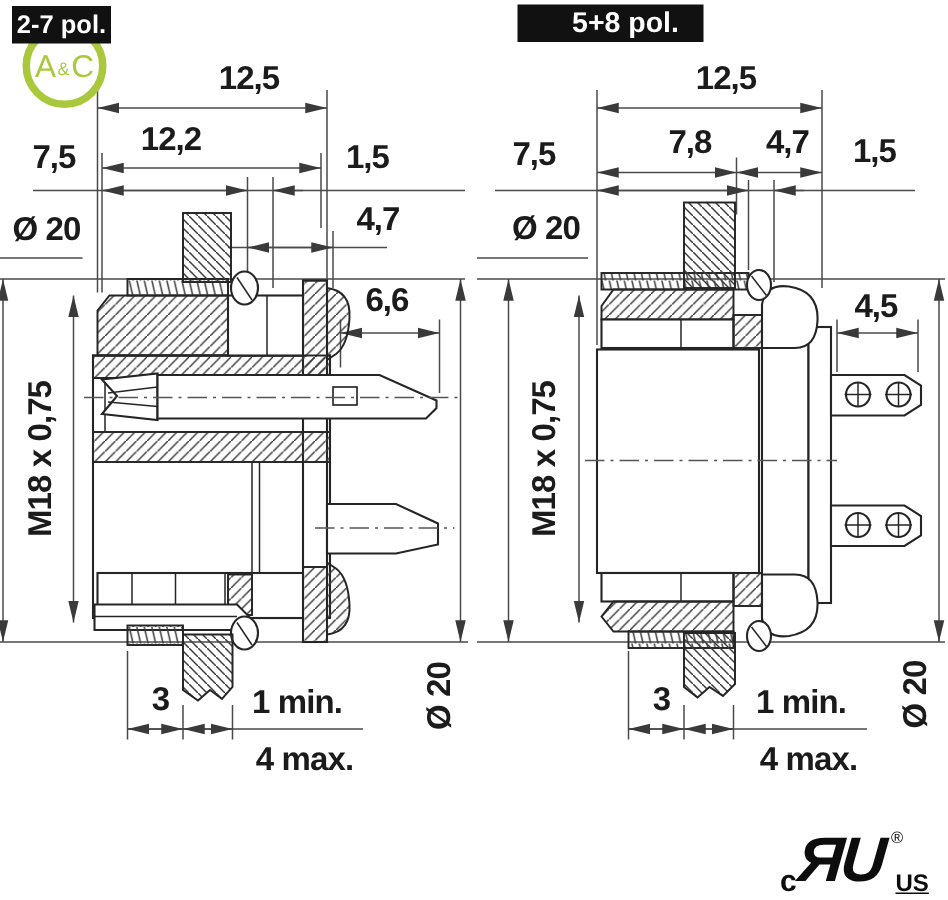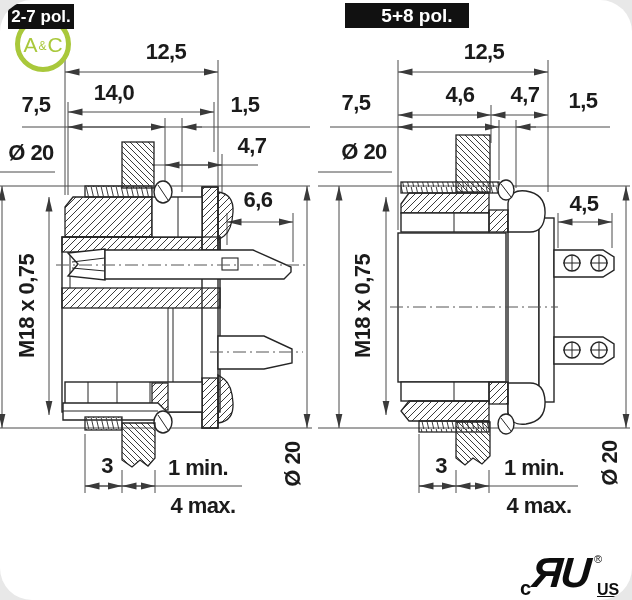--- a/index.html
+++ b/index.html
@@ -1,19 +1,18 @@
 <!DOCTYPE html>
 <html><head>
 <meta charset="utf-8">
 <style>
   html,body{margin:0;padding:0;background:#e8e8e8;}
   .page{
     position:relative;width:632px;height:600px;background:#ffffff;overflow:hidden;
     font-family:"Liberation Sans", sans-serif;
-    border-radius:32px;
   }
   
   svg.art{position:absolute;left:0;top:0;}
   .x  {stroke:#4a4a4a;stroke-width:1;fill:none;}
   .d  {stroke:#4a4a4a;stroke-width:1;fill:none;marker-start:url(#ar);marker-end:url(#ar);}
   .de {stroke:#4a4a4a;stroke-width:1;fill:none;marker-end:url(#ar);}
   .s  {fill:#ffffff;stroke:#252525;stroke-width:1.4;}
   .sn {fill:#ffffff;stroke:#252525;stroke-width:1.1;}
   .h1 {fill:url(#ph1);stroke:#252525;stroke-width:1.3;}
   .h2 {fill:url(#ph2);stroke:#252525;stroke-width:1.3;}
@@ -228,34 +227,34 @@
   <div class="chip" id="chipL">2-7 pol.</div>
   <div class="chip" id="chipR">5+8 pol.</div>
 
   <div class="logo">
     <span>A</span>
       <span class="amp">&amp;</span>
       <span>C</span>
   </div>
 
   <div class="lbl" style="left:166px;top:52px">12,5</div>
-  <div class="lbl" style="left:114px;top:93px">14,0</div>
+  <div class="lbl" style="left:114px;top:93px">12,2</div>
   <div class="lbl" style="left:36px;top:105px">7,5</div>
   <div class="lbl" style="left:245px;top:105px">1,5</div>
   <div class="lbl" style="left:252px;top:146px">4,7</div>
   <div class="lbl" style="left:31px;top:153px">Ø 20</div>
   <div class="lbl" style="left:258px;top:200px">6,6</div>
   <div class="lbl v" style="left:27px;top:306px">M18 x 0,75</div>
   <div class="lbl" style="left:107px;top:466px">3</div>
   <div class="lbl" style="left:198px;top:468px">1 min.</div>
   <div class="lbl" style="left:203px;top:506px">4 max.</div>
   <div class="lbl v" style="left:293px;top:464px">Ø 20</div>
 
   <div class="lbl" style="left:484px;top:52px">12,5</div>
-  <div class="lbl" style="left:460px;top:95px">4,6</div>
+  <div class="lbl" style="left:460px;top:95px">7,8</div>
   <div class="lbl" style="left:525px;top:95px">4,7</div>
   <div class="lbl" style="left:356px;top:103px">7,5</div>
   <div class="lbl" style="left:583px;top:101px">1,5</div>
   <div class="lbl" style="left:364px;top:152px">Ø 20</div>
   <div class="lbl" style="left:584px;top:204px">4,5</div>
   <div class="lbl v" style="left:363px;top:306px">M18 x 0,75</div>
   <div class="lbl" style="left:441px;top:466px">3</div>
   <div class="lbl" style="left:534px;top:468px">1 min.</div>
   <div class="lbl" style="left:539px;top:506px">4 max.</div>
   <div class="lbl v" style="left:610px;top:463px">Ø 20</div>

